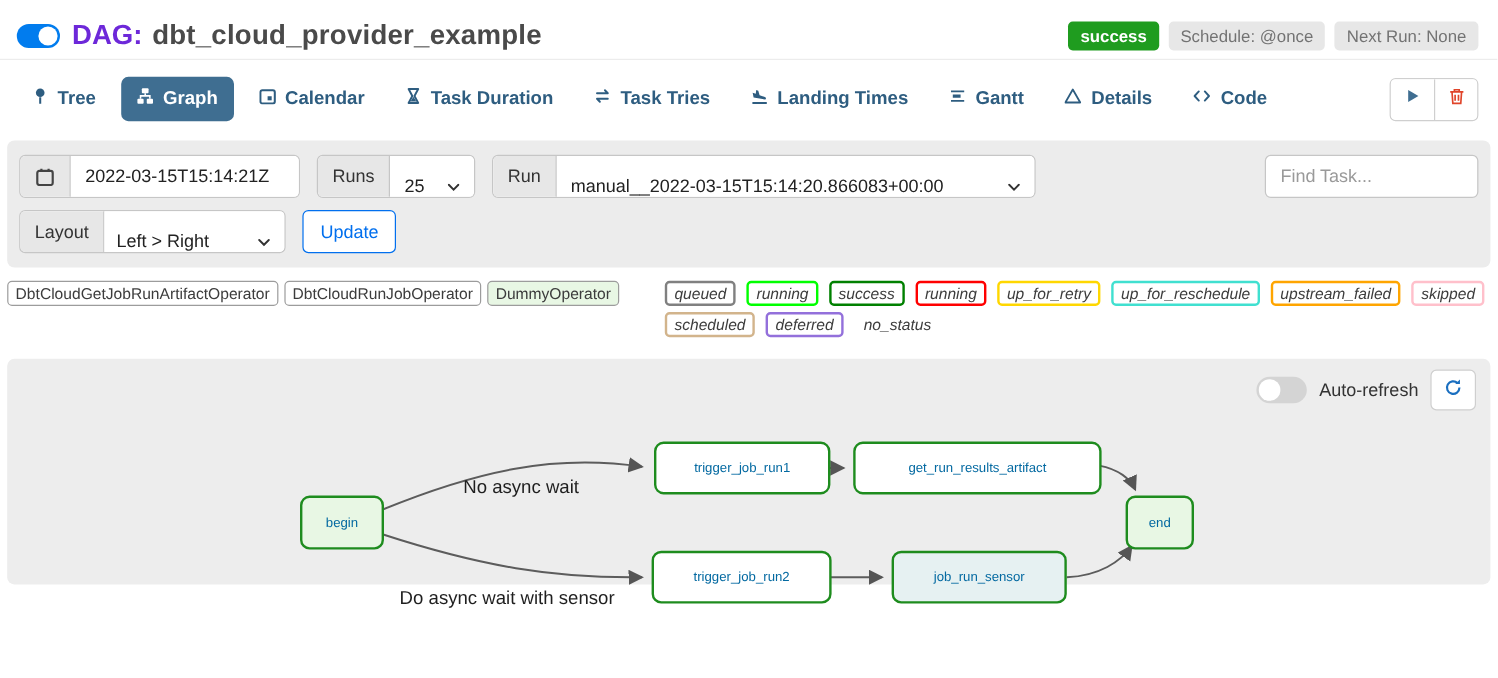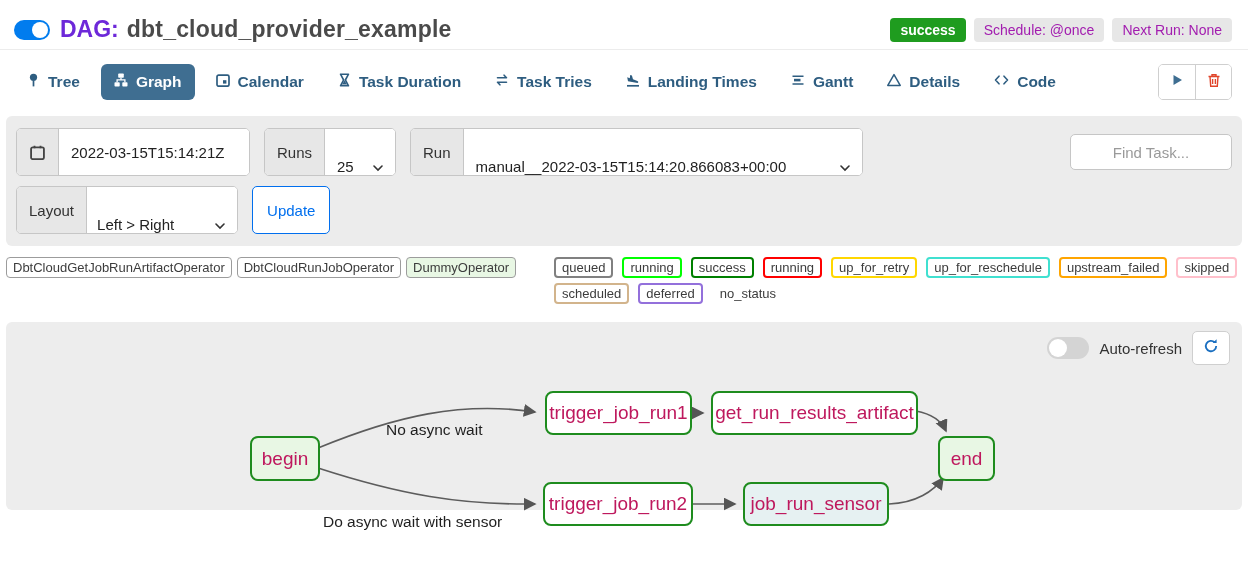--- a/index.html
+++ b/index.html
@@ -8,84 +8,84 @@
   
   .header { display:flex; align-items:center; padding:16px 16px 6px 14px; }
   .toggle { width:36px; height:20px; border-radius:10px; background:#017cee; position:relative; flex:0 0 auto; cursor:pointer; }
   .toggle .knob { position:absolute; top:2px; width:16px; height:16px; border-radius:50%; background:#fff; }
   .toggle.on .knob { right:2px; }
   .toggle.off { background:#d4d4d4; width:42px; height:22px; border-radius:11px; }
   .toggle.off .knob { left:2px; width:18px; height:18px; }
   .dag-prefix { color:#6d28d9; font-size:23px; font-weight:700; margin-left:10px; }
   .dag-title { color:#4a4a4a; font-size:23px; font-weight:700; margin-left:8px; letter-spacing:.2px; }
   .header-badges { margin-left:auto; display:flex; gap:8px; align-items:flex-start; }
-  .hbadge { font-size:14px; padding:4px 10px; border-radius:4px; background:#e7e7e7; color:#a21caf; white-space:nowrap; }
+  .hbadge { font-size:14px; padding:4px 10px; border-radius:4px; background:#e7e7e7; color:#737373; white-space:nowrap; }
   .hbadge.success { background:#1f9c1f; color:#fff; font-weight:700; }
   .header-wrap { border-bottom:1px solid #ececec; }
 
   
   .tabbar { display:flex; align-items:center; padding:14px 16px 16px 14px; }
   .tab { display:flex; align-items:center; gap:8px; color:#2e5d80; font-size:15.5px; font-weight:600; padding:9px 13px; border-radius:6px; cursor:pointer; white-space:nowrap; margin-right:8px; }
   .tab.active { background:#3f6e91; color:#fff; }
   .tab svg { flex:0 0 auto; }
   .tab-actions { margin-left:auto; display:flex; border:1px solid #cfcfcf; border-radius:5px; overflow:hidden; background:#fff; }
   .tab-actions .abtn { width:36px; height:34px; display:flex; align-items:center; justify-content:center; cursor:pointer; background:#fff; }
   .tab-actions .abtn + .abtn { border-left:1px solid #cfcfcf; }
   .play-ic { color:#3f6e91; } .trash-ic { color:#e0442a; }
 
   
   .filterbar { margin:0 6px; background:#ececec; border-radius:6px; padding:12px 10px 12px 10px; }
   .frow { display:flex; align-items:center; }
   .frow + .frow { margin-top:10px; }
-  .grp { display:flex; align-items:stretch; border:1px solid #c6c6c6; border-radius:5px; overflow:hidden; background:#fff; height:48px; }
+  .grp { display:flex; align-items:stretch; border:1px solid #c6c6c6; border-radius:5px; overflow:hidden; background:#fff; height:36px; }
   .grp + .grp { margin-left:14px; }
   .grp-label { display:flex; align-items:center; padding:0 12px; background:#e7e7e7; border-right:1px solid #c6c6c6; font-size:15px; color:#333; }
   .grp-field { display:flex; align-items:center; padding:0 12px; font-size:15px; color:#222; background:#fff; gap:10px; }
   .grp-field.sel { cursor:pointer;align-items:flex-end; }
   .grp-field input { border:none; outline:none; font-size:15px; font-family:inherit; color:#222; width:100%; background:transparent; }
   .date-input { width:190px; }
   .runs-sel { width:70px; justify-content:space-between; }
   .run-sel { width:398px; justify-content:space-between; }
   .layout-sel { width:150px; justify-content:space-between;padding-left:10px; }
   .chev { color:#333; flex:0 0 auto; }
-  .find-task { margin-left:auto; height:36px; width:162px; border:1px solid #c6c6c6; border-radius:5px; background:#fff; padding:0 12px; font-size:15px; font-family:inherit; color:#222; outline:none;text-align:center; }
+  .find-task { margin-left:auto; height:36px; width:178px; border:1px solid #c6c6c6; border-radius:5px; background:#fff; padding:0 12px; font-size:15px; font-family:inherit; color:#222; outline:none; }
   .find-task::placeholder { color:#9a9a9a; }
-  .update-btn { margin-left:14px; height:48px; padding:0 14px; background:#fff; border:1px solid #016fee; color:#016fee; font-size:15px; font-family:inherit; border-radius:5px; cursor:pointer; }
+  .update-btn { margin-left:14px; height:36px; padding:0 14px; background:#fff; border:1px solid #016fee; color:#016fee; font-size:15px; font-family:inherit; border-radius:5px; cursor:pointer; }
   .cal-box { display:flex; align-items:center; padding:0 13px; background:#e7e7e7; border-right:1px solid #c6c6c6; color:#444; }
 
   
   .legend { display:flex; padding:11px 6px 8px 6px; align-items:flex-start; }
   .legend-ops { width:548px; display:flex; flex-wrap:wrap; gap:5px 5px; }
-  .legend-states { flex:1; display:flex; flex-wrap:wrap; gap:5px 9px; align-items:flex-end; }
+  .legend-states { flex:1; display:flex; flex-wrap:wrap; gap:5px 9px; align-items:flex-end;font-style:italic; }
   .lbadge { font-size:13px; color:#3c3c3c; border-radius:4px; padding:2px 6px; white-space:nowrap; background:#fff; }
   .op-badge { border:1px solid #9c9c9c; }
   .st-badge { border:2px solid #808080; padding:1px 6px; }
   .st-queued{border-color:#808080} .st-running{border-color:#00ff00} .st-success{border-color:#008000}
   .st-failed{border-color:#ff0000} .st-retry{border-color:#ffd700} .st-resched{border-color:#40e0d0}
   .st-upfail{border-color:#ffa500} .st-skipped{border-color:#ffc0cb} .st-sched{border-color:#d2b48c}
   .st-deferred{border-color:#9370db} .st-none{border-color:transparent; background:transparent;}
   .fill-sensor { background:#e6f1f2; }
   .fill-dummy  { background:#e8f7e4; }
 
   
   .graph-panel { margin:10px 6px 0 6px; background:#ededed; border-radius:6px; height:188px; position:relative; }
   .refresh-row { position:absolute; top:9px; right:12px; display:flex; align-items:center; gap:10px; }
   .ar-label { font-size:15px; color:#333; }
   .refresh-btn { width:38px; height:34px; background:#fff; border:1px solid #cfcfcf; border-radius:5px; display:flex; align-items:center; justify-content:center; color:#1a6fc0; cursor:pointer; }
   .edges { position:absolute; left:0; top:0; }
-  .node { position:absolute; border:2.5px solid #1e8c1e; border-radius:8px; background:#fff; display:flex; align-items:center; justify-content:center; font-size:19px; color:#be185d; cursor:pointer; }
+  .node { position:absolute; border:2.5px solid #1e8c1e; border-radius:8px; background:#fff; display:flex; align-items:center; justify-content:center; font-size:11px; color:#0369a1; cursor:pointer; }
   .n-begin { left:244px; top:114px; width:70px; height:45px; background:#e8f7e4; }
   .n-tjr1  { left:539px; top:69px;  width:147px; height:44px; }
   .n-gra   { left:705px; top:69px;  width:207px; height:44px; }
   .n-end   { left:932px; top:114px; width:57px; height:45px; background:#e8f7e4; }
   .n-tjr2  { left:537px; top:160px; width:150px; height:44px; }
   .n-jrs   { left:737px; top:160px; width:146px; height:44px; background:#e6f1f2; }
   .edge-label { position:absolute; font-size:15.5px; color:#1f1f1f; white-space:nowrap; }
   .el-1 { left:380px; top:99px; }
-  .el-2 { left:317px; top:191px; }
+  .el-2 { left:327px; top:191px; }
 </style>
 </head>
 <body>
 
 <div class="header-wrap">
   <div class="header">
     <div class="toggle on">
         <div class="knob"></div>
       </div>
     <span class="dag-prefix">DAG:</span>

